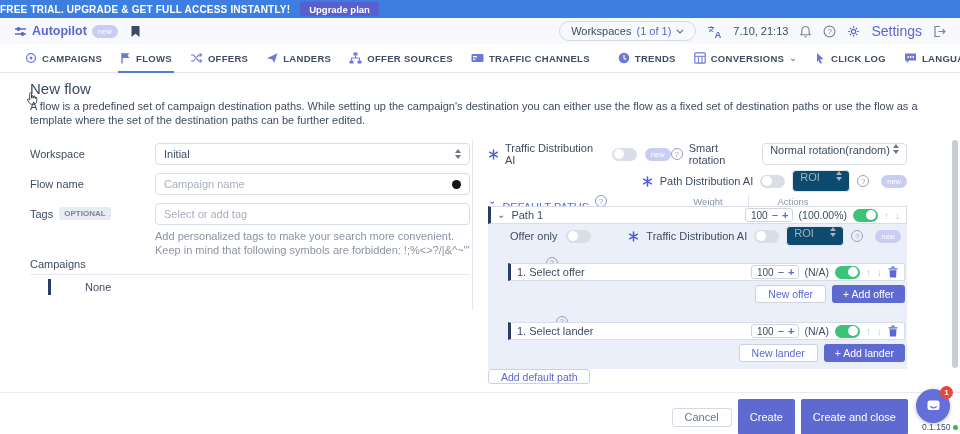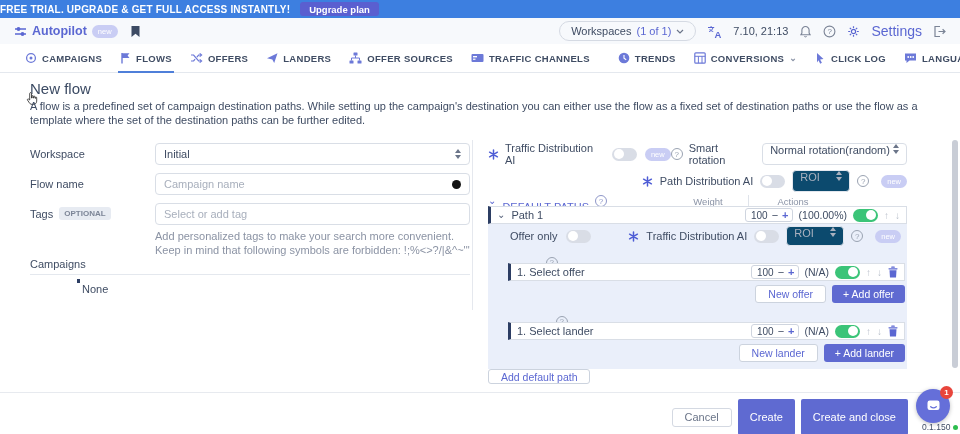--- a/index.html
+++ b/index.html
@@ -41,21 +41,21 @@
   .f-label { position:absolute; left:30px; font-size:11px; display:flex; align-items:center; }
   .control { position:absolute; left:155px; width:315px; height:22px; border:1px solid #d9dee6; border-radius:4px; background:#fff; display:flex; align-items:center; padding:0 8px; font-size:11px; cursor:pointer; }
   .placeholder { color:#a8afbc; }
   .updown { margin-left:auto; display:flex; flex-direction:column; gap:2px; align-items:center; }
   .tri-up { width:0; height:0; border-left:3px solid transparent; border-right:3px solid transparent; border-bottom:4px solid #6b7589; }
   .tri-dn { width:0; height:0; border-left:3px solid transparent; border-right:3px solid transparent; border-top:4px solid #6b7589; }
   .black-dot { width:9px; height:9px; border-radius:50%; background:#141414; margin-left:auto; }
   .opt-badge { background:#e7ebf2; color:#7c8597; font-size:8px; font-weight:bold; border-radius:3px; padding:2px 5px; margin-left:6px; }
   .tags-help { position:absolute; top:229px; left:155px; width:320px; font-size:11px; line-height:14px; color:#8b93a4; }
   .campaigns-hr { position:absolute; top:274px; left:30px; width:440px; height:1px; background:#e4e8ee; }
-  .none-row { position:absolute; top:279px; left:48px; display:flex; align-items:center; height:16px;flex-direction:column; }
+  .none-row { position:absolute; top:279px; left:48px; display:flex; align-items:center; height:16px; }
   .navy-bar { width:3px; height:16px; background:#2c3d63; }
   .none-text { font-size:11px; margin-left:34px; }
   .vdivider { position:absolute; left:472px; top:140px; height:170px; width:1px; background:#e5e8ee; }
 
   
   .rrow { position:absolute; left:488px; width:419px; display:flex; align-items:center; }
   .lbl { font-size:11px; }
   .tg { width:25px; height:13px; border-radius:8px; position:relative; display:inline-block; cursor:pointer; flex:none; }
   .tg::after { content:""; position:absolute; top:1.5px; width:10px; height:10px; border-radius:50%; background:#fff; }
   .tg.on { background:#3bc478; } .tg.on::after { right:2px; }

